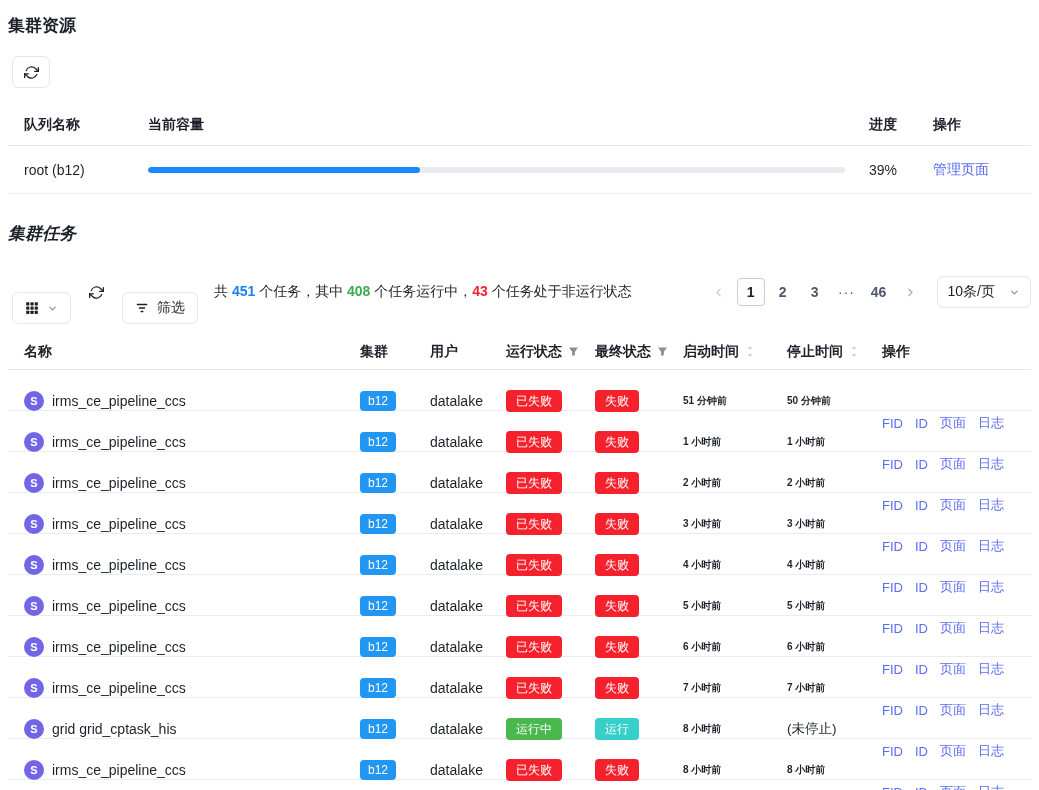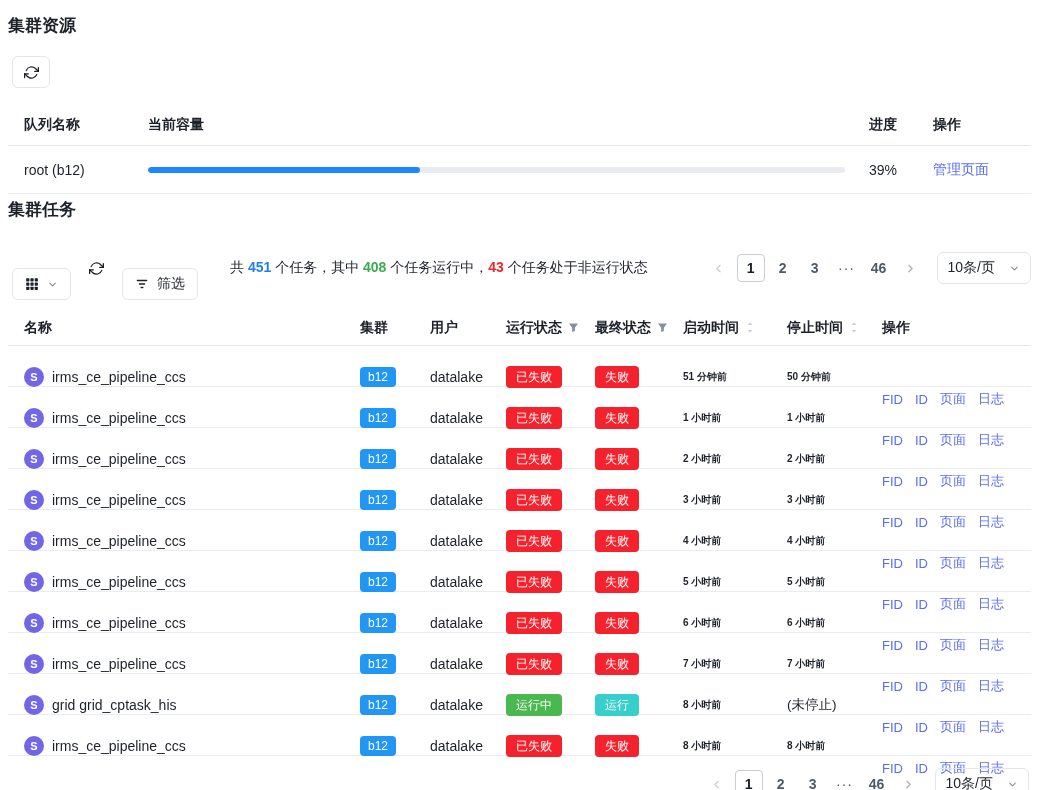--- a/index.html
+++ b/index.html
@@ -53,29 +53,29 @@
   .res-head { height: 42px; border-bottom: 1px solid var(--border); font-weight: 600; }
   .res-row { height: 48px; border-bottom: 1px solid var(--row-line); }
   .progress-track {
     height: 6px; border-radius: 3px; background: var(--progress-track);
     margin-right: 24px; overflow: hidden;
   }
   .progress-fill { height: 100%; border-radius: 3px; background: var(--progress-fill); width: 0; }
   .link { color: var(--link); text-decoration: none; cursor: pointer; }
 
   
-  .tasks-title { margin-top: 4px; }
+  .tasks-title { margin-top: 28px; font-style: italic; }
   .toolbar { margin-top: 14px; display: flex; align-items: center; margin-left: 4px; }
   .btn {
     height: 32px; border: 1px solid var(--border); border-radius: 6px;
     display: inline-flex; align-items: center; gap: 8px; padding: 0 12px; margin-top: 32px;
   }
   .icon-only-btn { border: none; padding: 0; margin-left: 18px; display: inline-flex; align-items: center; }
   .filter-btn { margin-left: 18px; }
-  .summary { margin-left: 32px; white-space: nowrap; }
+  .summary { margin-left: 16px; white-space: nowrap; }
   .summary span { white-space: pre-wrap; }
   .num { font-weight: 700; }
   .num.blue { color: var(--num-blue); }
   .num.green { color: var(--num-green); }
   .num.red { color: var(--num-red); }
 
   
   .pager-group { margin-left: auto; }
   .pager { display: inline-flex; align-items: center; gap: 4px; }
   .pg {

